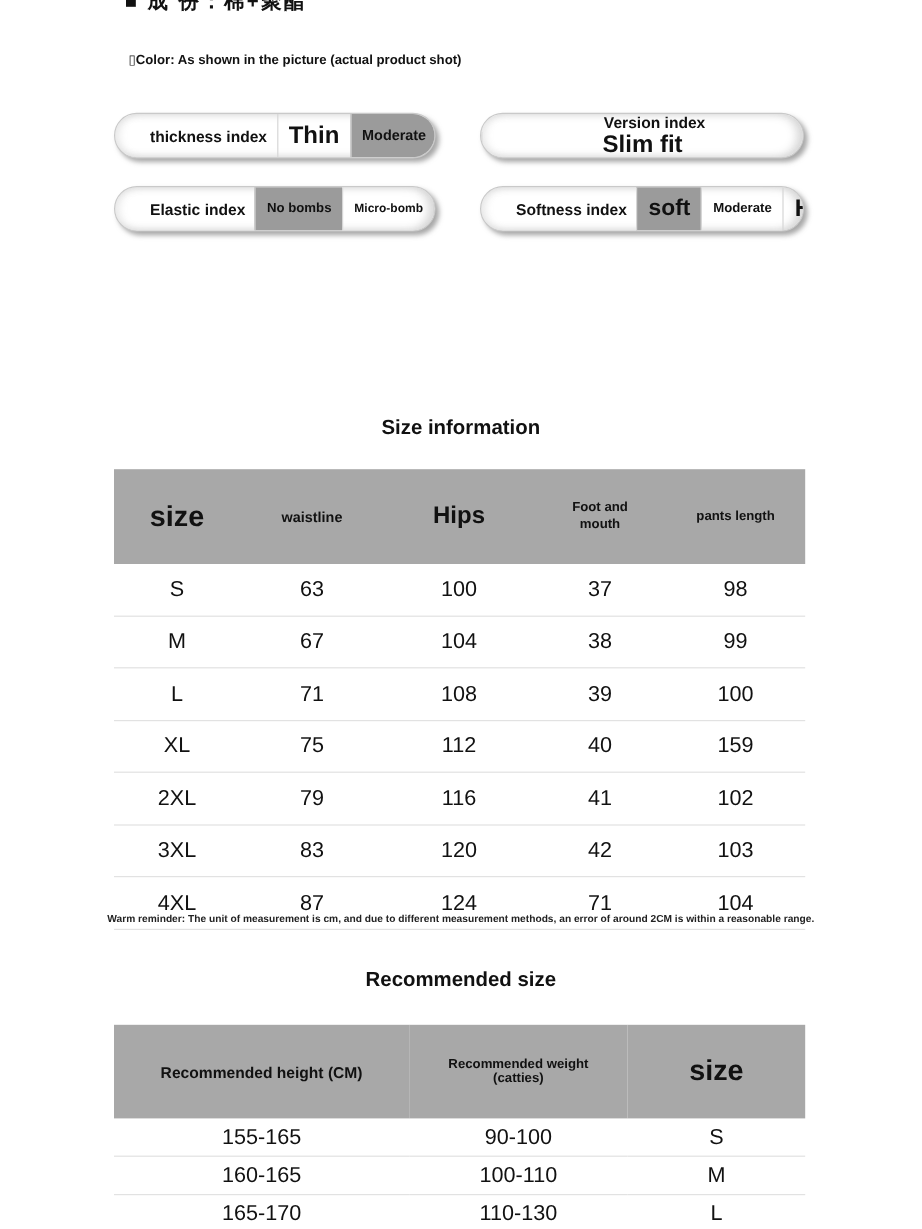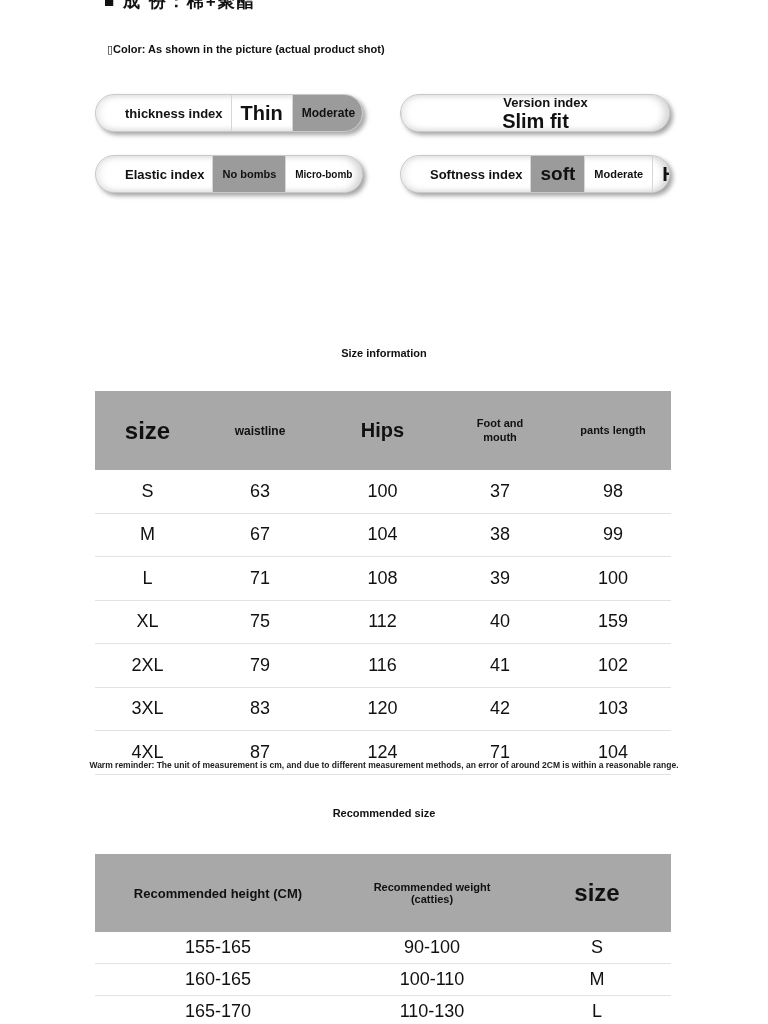--- a/index.html
+++ b/index.html
@@ -31,21 +31,21 @@
   .seg-md15{font-size:15px;font-weight:bold;}
   .seg-md14{font-size:20px;font-weight:bold;}
   .seg-sm12{font-size:12px;font-weight:bold;}
   .seg-sm11{font-size:11px;font-weight:bold;}
   .seg-sm10{font-size:10px;font-weight:bold;}
   .seg-xs{font-size:9px;font-weight:bold;line-height:1.15;white-space:normal;max-width:46px;}
   .bg-gray{background:#9b9b9b;}
   .bg-dark{background:#8e8e8e;box-shadow:inset 8px 0 9px rgba(70,70,70,.45);}
 
   
-  .section-title{position:absolute;left:0;width:768px;text-align:center;font-size:11px;font-weight:bold;}
+  .section-title{position:absolute;left:0;width:768px;text-align:center;font-size:17px;font-weight:bold;}
   .title-size{top:347px;}
   .title-rec{top:807px;}
 
   
   .tbl{position:absolute;left:95px;width:576px;border-collapse:collapse;table-layout:fixed;}
   .tbl th{background:#a8a8a8;font-weight:bold;padding:17px;text-align:center;vertical-align:middle;}
   .tbl td{padding:0;text-align:center;vertical-align:middle;border-bottom:1px solid #e2e2e2;font-size:18px;}
   .tbl-size{top:391px;}
   .tbl-size th{height:45px;}
   .tbl-size td{height:42.5px;}

